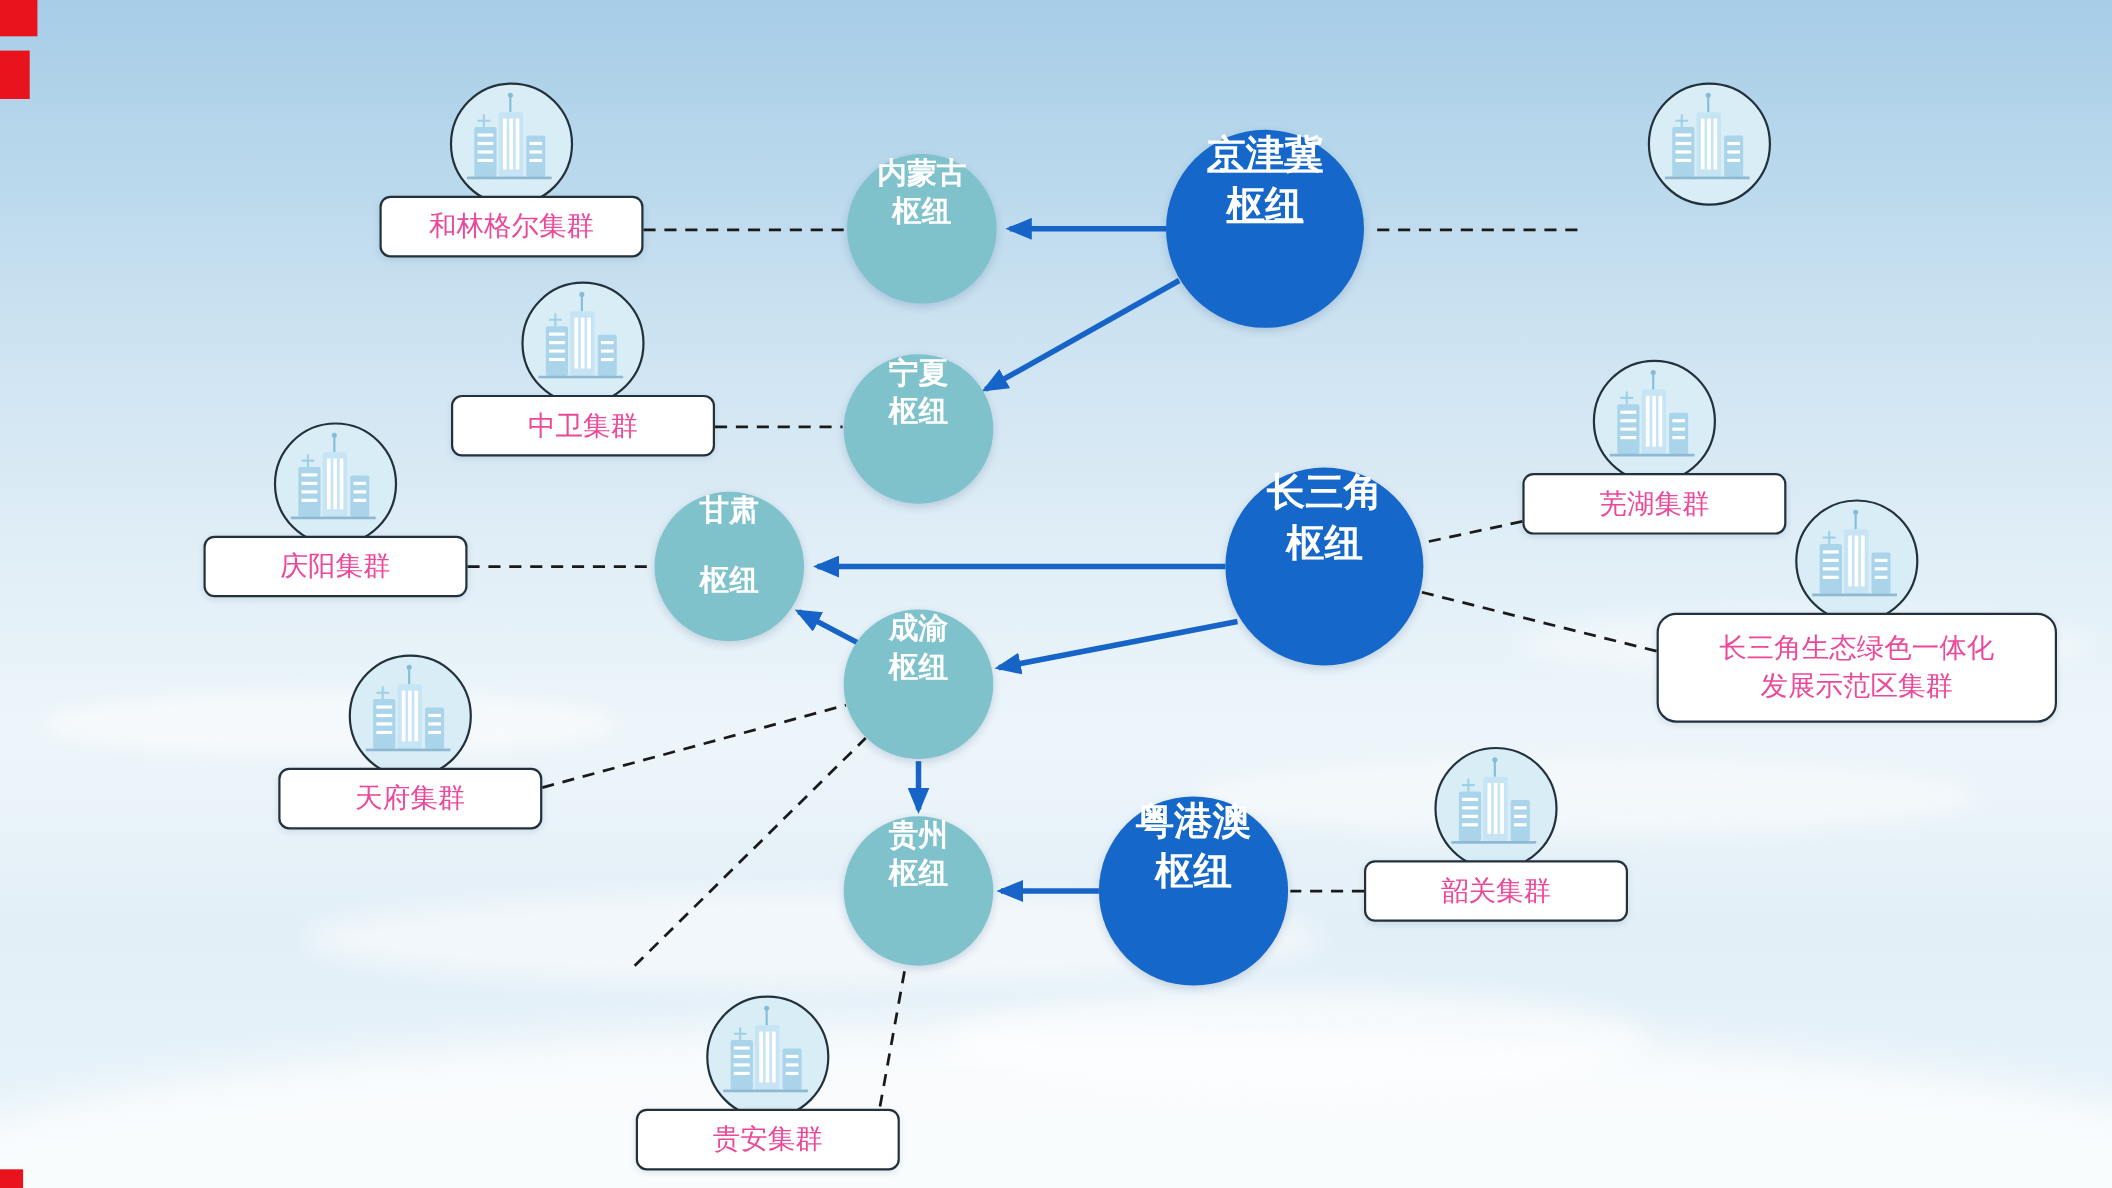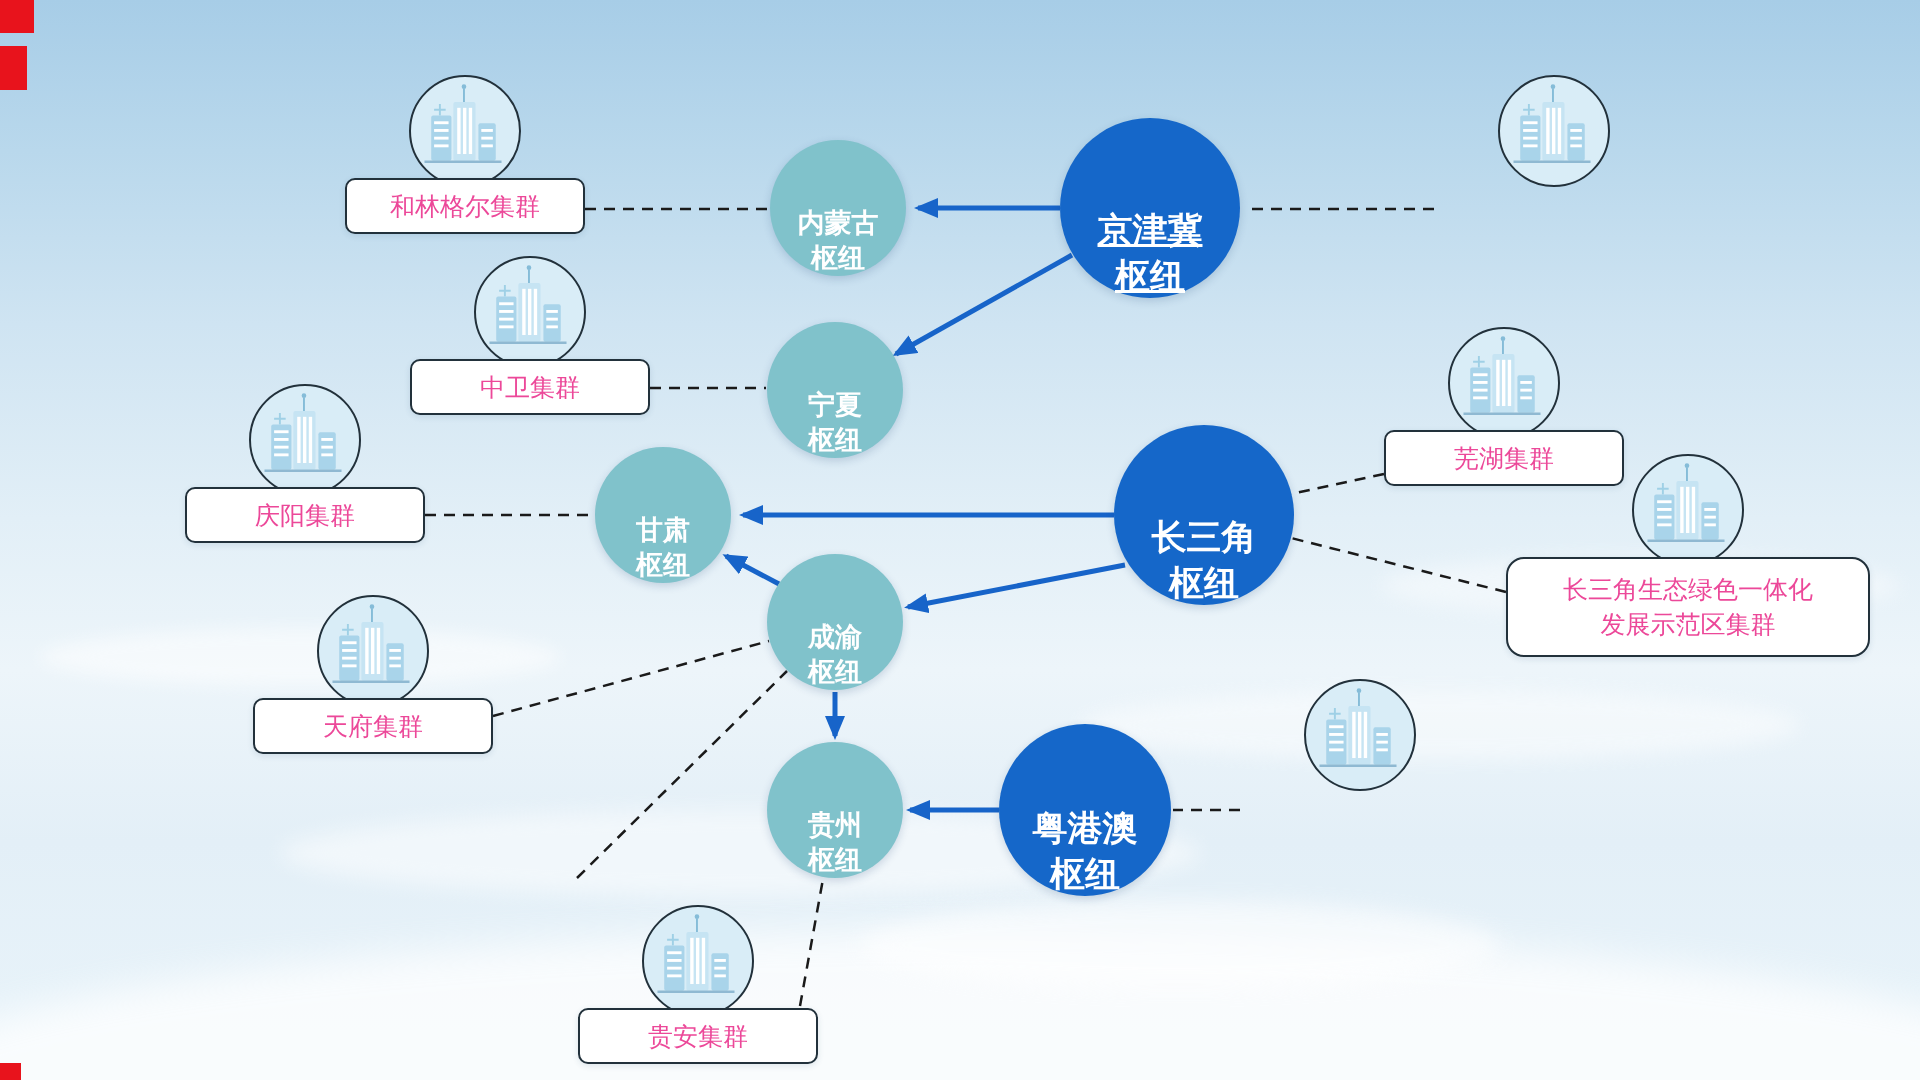--- a/index.html
+++ b/index.html
@@ -36,21 +36,21 @@
   }
   .arrowhead { fill: var(--arrow, #1764c9); }
 
   .hub {
     position: absolute;
     z-index: 2;
     border-radius: 50%;
     display: flex;
     flex-direction: column;
     align-items: center;
-    justify-content: flex-end;
+    justify-content: flex-start;
     color: #ffffff;
     text-align: center;
     line-height: 1.3;
     box-shadow: 0 3px 8px rgba(20, 60, 110, 0.18);
   }
   .hub span { display: block; }
   .hub.east {
     width: 180px; height: 180px;
     background: var(--east-hub, #1567c9);
     font-size: 35px; font-weight: bold;
@@ -174,21 +174,21 @@
   </div>
 
   <div class="hub west" style="left:770px; top:140px;">
     <span>内蒙古</span>
     <span>枢纽</span>
   </div>
   <div class="hub west" style="left:767px; top:322px;">
     <span>宁夏</span>
     <span>枢纽</span>
   </div>
-  <div class="hub west" style="left:595px; top:447px;">
+  <div class="hub west" style="left:595px; top:447px;gap:28px;">
     <span>甘肃</span>
     <span>枢纽</span>
   </div>
   <div class="hub west" style="left:767px; top:554px;">
     <span>成渝</span>
     <span>枢纽</span>
   </div>
   <div class="hub west" style="left:767px; top:742px;">
     <span>贵州</span>
     <span>枢纽</span>
@@ -274,20 +274,24 @@
     </div>
   </div>
 
 
   <div class="cluster" style="left:1240px; top:679px;">
     <div class="icon-circle">
         <svg viewBox="0 0 108 108" width="104" height="104">
           <use href="#sym-building"></use>
         </svg>
       </div>
+    <div class="cluster-box">
+      <div>韶关集群</div>
+      <div></div>
+    </div>
   </div>
 
   <div class="cluster" style="left:578px; top:905px;">
     <div class="icon-circle">
         <svg viewBox="0 0 108 108" width="104" height="104">
           <use href="#sym-building"></use>
         </svg>
       </div>
     <div class="cluster-box">
       <div>贵安集群</div>

